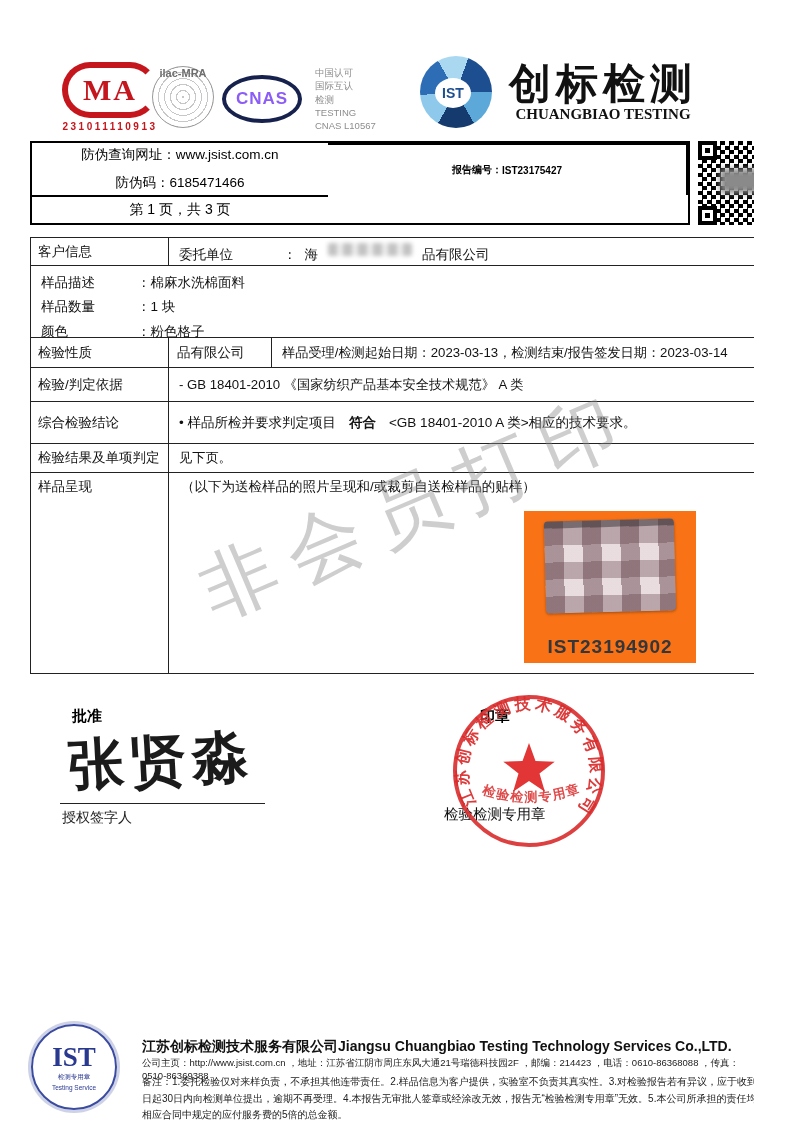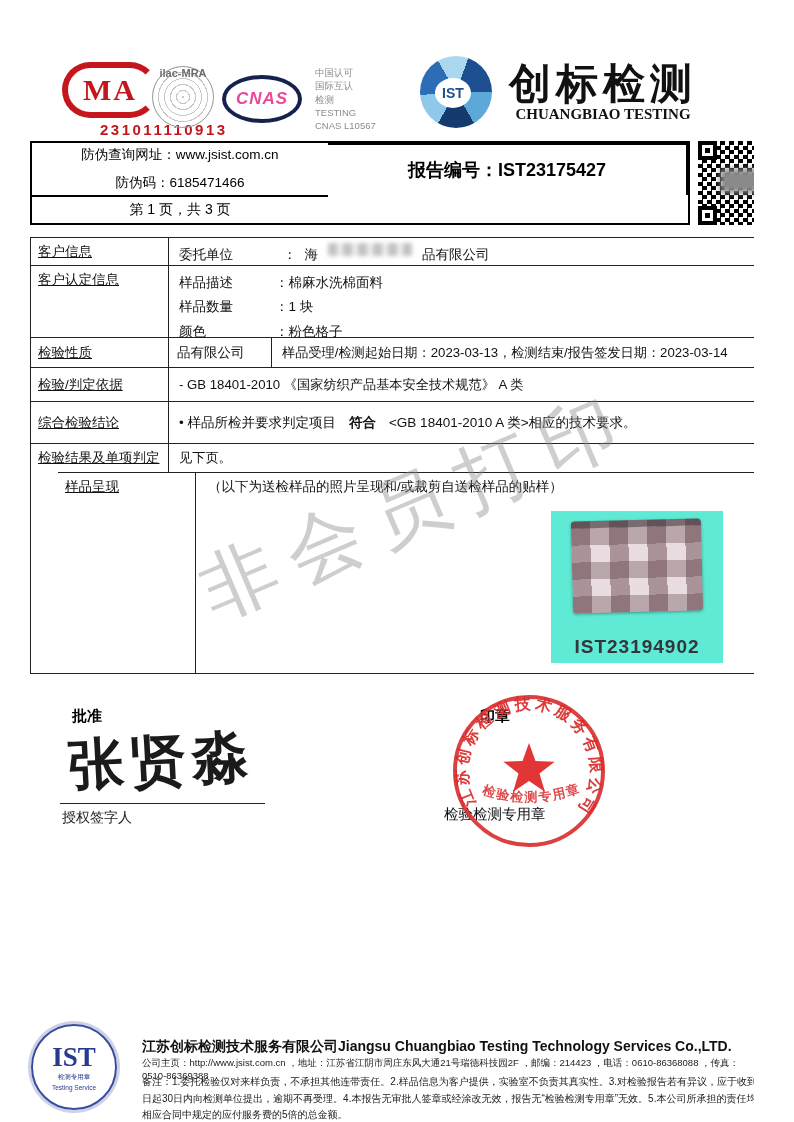--- a/index.html
+++ b/index.html
@@ -4,30 +4,30 @@
 <style>
   * { margin:0; padding:0; box-sizing:border-box; }
   body { font-family:"Liberation Sans", sans-serif; background:#fff; }
   .page { position:relative; width:754px; height:1122px; background:#fff; overflow:hidden; }
 
   
   .cma { position:absolute; left:55px; top:62px; width:110px; text-align:center; }
   .cma-badge { width:96px; height:56px; border:6px solid #c4161c; border-right-color:transparent;
     border-radius:30px; display:flex; align-items:center; justify-content:center; margin:0 auto; }
   .cma-badge span { color:#c4161c; font-weight:800; font-size:30px; letter-spacing:2px; font-family:"Liberation Serif",serif; }
-  .cma-num { color:#c4161c; font-size:15px; font-weight:700; letter-spacing:2.5px; margin-top:3px;margin-left:45px; }
+  .cma-num { color:#c4161c; font-size:10px; font-weight:700; letter-spacing:2.5px; margin-top:3px; }
 
   .ilac { position:absolute; left:152px; top:66px; width:62px; height:62px; border-radius:50%;
     border:1px solid #9a9a9a; display:flex; align-items:flex-start; justify-content:center;
     background: repeating-radial-gradient(circle at 50% 50%, #c7c7c7 0 1px, transparent 1px 6px); }
   .ilac span { font-size:11px; font-weight:700; color:#6e6e6e; }
 
   .cnas { position:absolute; left:222px; top:75px; width:80px; height:48px; border:4px solid #16224d;
     border-radius:50%; display:flex; align-items:center; justify-content:center; }
-  .cnas span { font-size:17px; font-weight:800; font-style:italic; color:#ec4899; letter-spacing:1px; }
+  .cnas span { font-size:17px; font-weight:800; color:#8b5cf6; letter-spacing:1px; }
 
   .cert-text { position:absolute; left:315px; top:66px; font-size:9.5px; color:#8d8d8d; line-height:1.4; }
 
   
   .ist-logo { position:absolute; left:420px; top:56px; width:72px; height:72px; border-radius:50%;
     background: conic-gradient(from 210deg, #8ec9ec 0 55deg, #2d6db5 55deg 120deg, #a9d8f0 120deg 170deg,
       #1d4e8f 170deg 240deg, #5ca9d9 240deg 300deg, #143a6e 300deg 360deg); }
   .ist-logo .core { position:absolute; left:15px; top:22px; width:36px; height:30px; border-radius:50%;
     background:#fff; display:flex; align-items:center; justify-content:center; }
   .ist-logo .core span { color:#1d4e8f; font-weight:700; font-size:14px; }
@@ -35,54 +35,54 @@
     font-weight:600; letter-spacing:5px; color:#111; font-family:"Liberation Serif",serif; }
   .brand-en { position:absolute; left:498px; top:106px; width:210px; text-align:center; font-size:15px;
     font-weight:700; color:#111; font-family:"Liberation Serif",serif; }
 
   
   .header-table { position:absolute; left:30px; top:141px; width:660px; height:84px; border:2px solid #000;
     display:grid; grid-template-columns:296px 1fr; grid-template-rows:52px 1fr; }
   .header-table > div { display:flex; align-items:center; justify-content:center; }
   .ht-r1c1 { border-right:2px solid #000; font-size:24px; font-weight:700; letter-spacing:6px; }
   .ht-r1c2 { flex-direction:column; font-size:13.5px; line-height:1.5;gap:8px; }
-  .ht-r2c1 { border-right:2px solid #000; border-top:2px solid #000; font-size:18px; font-weight:700; }
+  .ht-r2c1 { border-right:2px solid #000; border-top:2px solid #000; font-size:10px; font-weight:700; }
   .ht-r2c2 { border-top:2px solid #000; font-size:14px; }
 
   
   .qr { position:absolute; left:698px; top:141px; width:90px; height:84px;
     background: conic-gradient(#000 25%, #fff 0 50%, #000 0 75%, #fff 0) 0 0/9px 9px; }
   .qr::before { content:""; position:absolute; left:22px; top:28px; width:48px; height:24px;
     background:#8a8a8a; filter:blur(3px); }
   .qr .f { position:absolute; width:19px; height:19px; border:4px solid #000; background:#fff; }
   .qr .f::after { content:""; position:absolute; left:3px; top:3px; width:5px; height:5px; background:#000; }
   .qr .f1 { left:0; top:0; } .qr .f2 { right:0; top:0; } .qr .f3 { left:0; bottom:0; }
 
   
   .info-table { position:absolute; left:30px; top:237px; width:736px; border:1.6px solid #222; font-size:13.5px; color:#111; }
   .row { display:flex; border-top:1.4px solid #222; }
   .row:first-child { border-top:none; }
-  .label-cell { width:138px; flex:0 0 138px; border-right:1.4px solid #222; padding:5px 7px;text-decoration:underline; }
+  .label-cell { width:138px; flex:0 0 138px; border-right:1.4px solid #222; padding:5px 7px; }
   .label-center { display:flex; align-items:center; }
   .mid-cell { width:103px; flex:0 0 103px; border-right:1.4px solid #222; padding:5px 8px; display:flex; align-items:center; }
   .val-cell { flex:1; padding:5px 10px;gap:8px; }
   .r1 { height:27px; } .r2 { height:72px; } .r3 { height:30px; } .r4 { height:34px; }
-  .r5 { height:42px; } .r6 { height:29px; } .r7 { height:201px;margin-left:27px; }
+  .r5 { height:42px; } .r6 { height:29px; } .r7 { height:201px; }
   .kv-line { display:flex; line-height:1.8; }
   .kv-name { width:96px; flex:0 0 96px; }
   .redacted { display:inline-block; width:84px; height:13px; margin:0 2px; vertical-align:-2px;
     background: repeating-linear-gradient(90deg,#c2c2c2 0 9px,#ececec 9px 15px); filter:blur(2px); border-radius:2px; }
   .dates-cell { display:flex; align-items:center; font-size:13.2px; }
   .bold { font-weight:700; }
   .concl { display:flex; align-items:center; height:100%; }
   .concl .bold { margin:0 5px; }
 
   
   .photo-note { padding-left:2px; }
-  .photo { position:absolute; left:355px; top:38px; width:172px; height:152px; background:#5eead4;
+  .photo { position:absolute; left:355px; top:38px; width:172px; height:152px; background:#f97316;
     display:flex; flex-direction:column; align-items:center; }
   .fabric { margin-top:9px; width:130px; height:92px; border-radius:4px; transform:rotate(-1.5deg);
     background-color:#dcc9ce;
     background-image:
       repeating-linear-gradient(90deg, rgba(122,94,100,0.55) 0 19px, rgba(255,255,255,0.18) 19px 38px),
       repeating-linear-gradient(0deg, rgba(122,94,100,0.5) 0 17px, rgba(255,255,255,0.22) 17px 34px);
     position:relative; box-shadow:0 1px 3px rgba(0,0,0,.35); }
   .fabric::before { content:""; position:absolute; left:0; top:0; width:100%; height:7px;
     background:rgba(62,48,52,.65); border-radius:4px 4px 0 0; }
   .photo-id { margin-top:auto; margin-bottom:5px; font-size:19px; font-weight:600; color:#33363b; letter-spacing:1px; }
@@ -171,21 +171,20 @@
       <div class="val-cell kv-line">
         <span class="kv-name">委托单位</span>
         <span>：</span>
         <span>海</span>
         <span class="redacted"></span>
         <span>品有限公司</span>
       </div>
     </div>
 
     <div class="row r2">
-      <div class="label-cell">客户认定信息</div>
       <div class="val-cell">
         <div class="kv-line">
           <span class="kv-name">样品描述</span>
           <span>：</span>
           <span>棉麻水洗棉面料</span>
         </div>
         <div class="kv-line">
           <span class="kv-name">样品数量</span>
           <span>：</span>
           <span>1 块</span>

